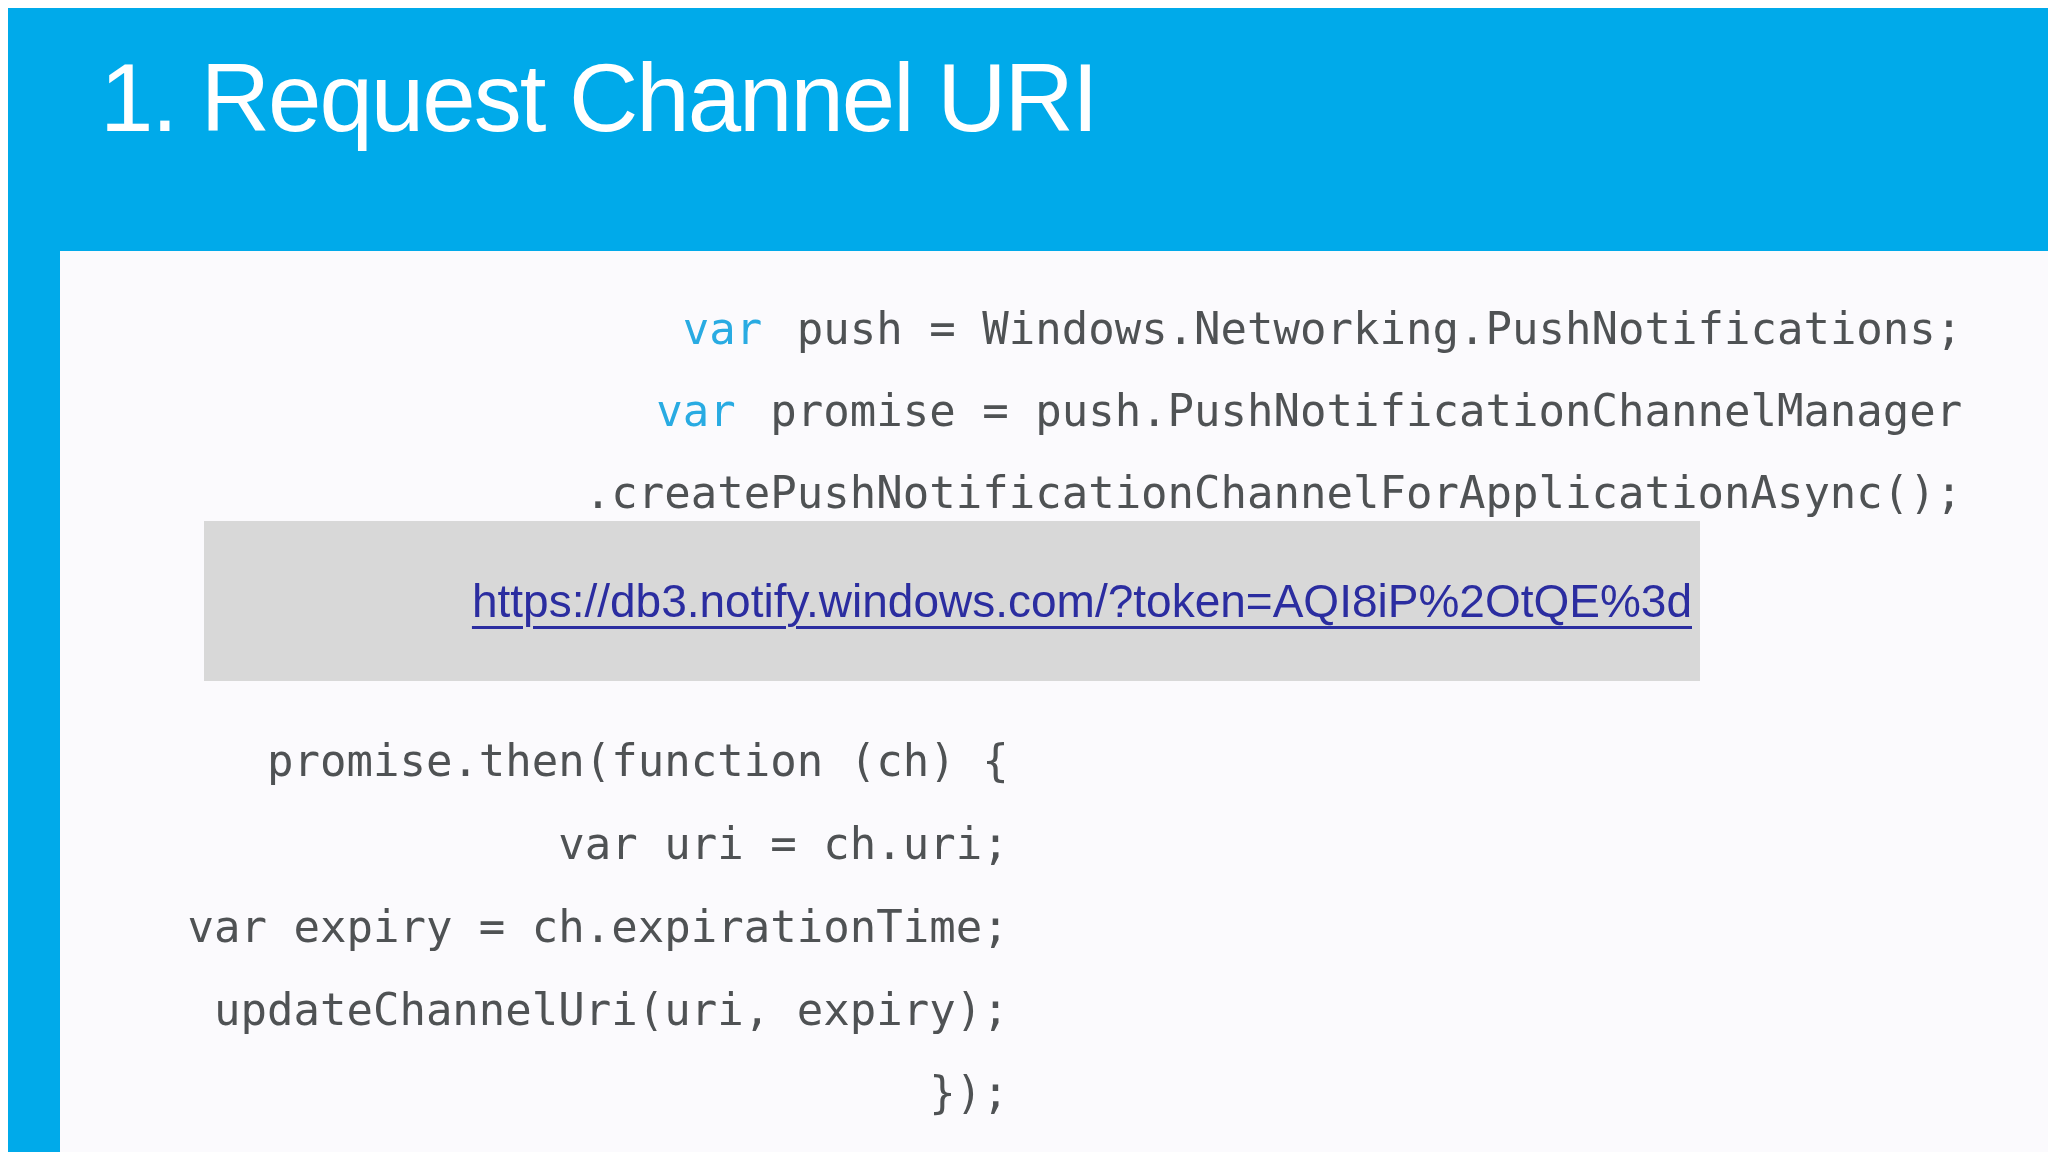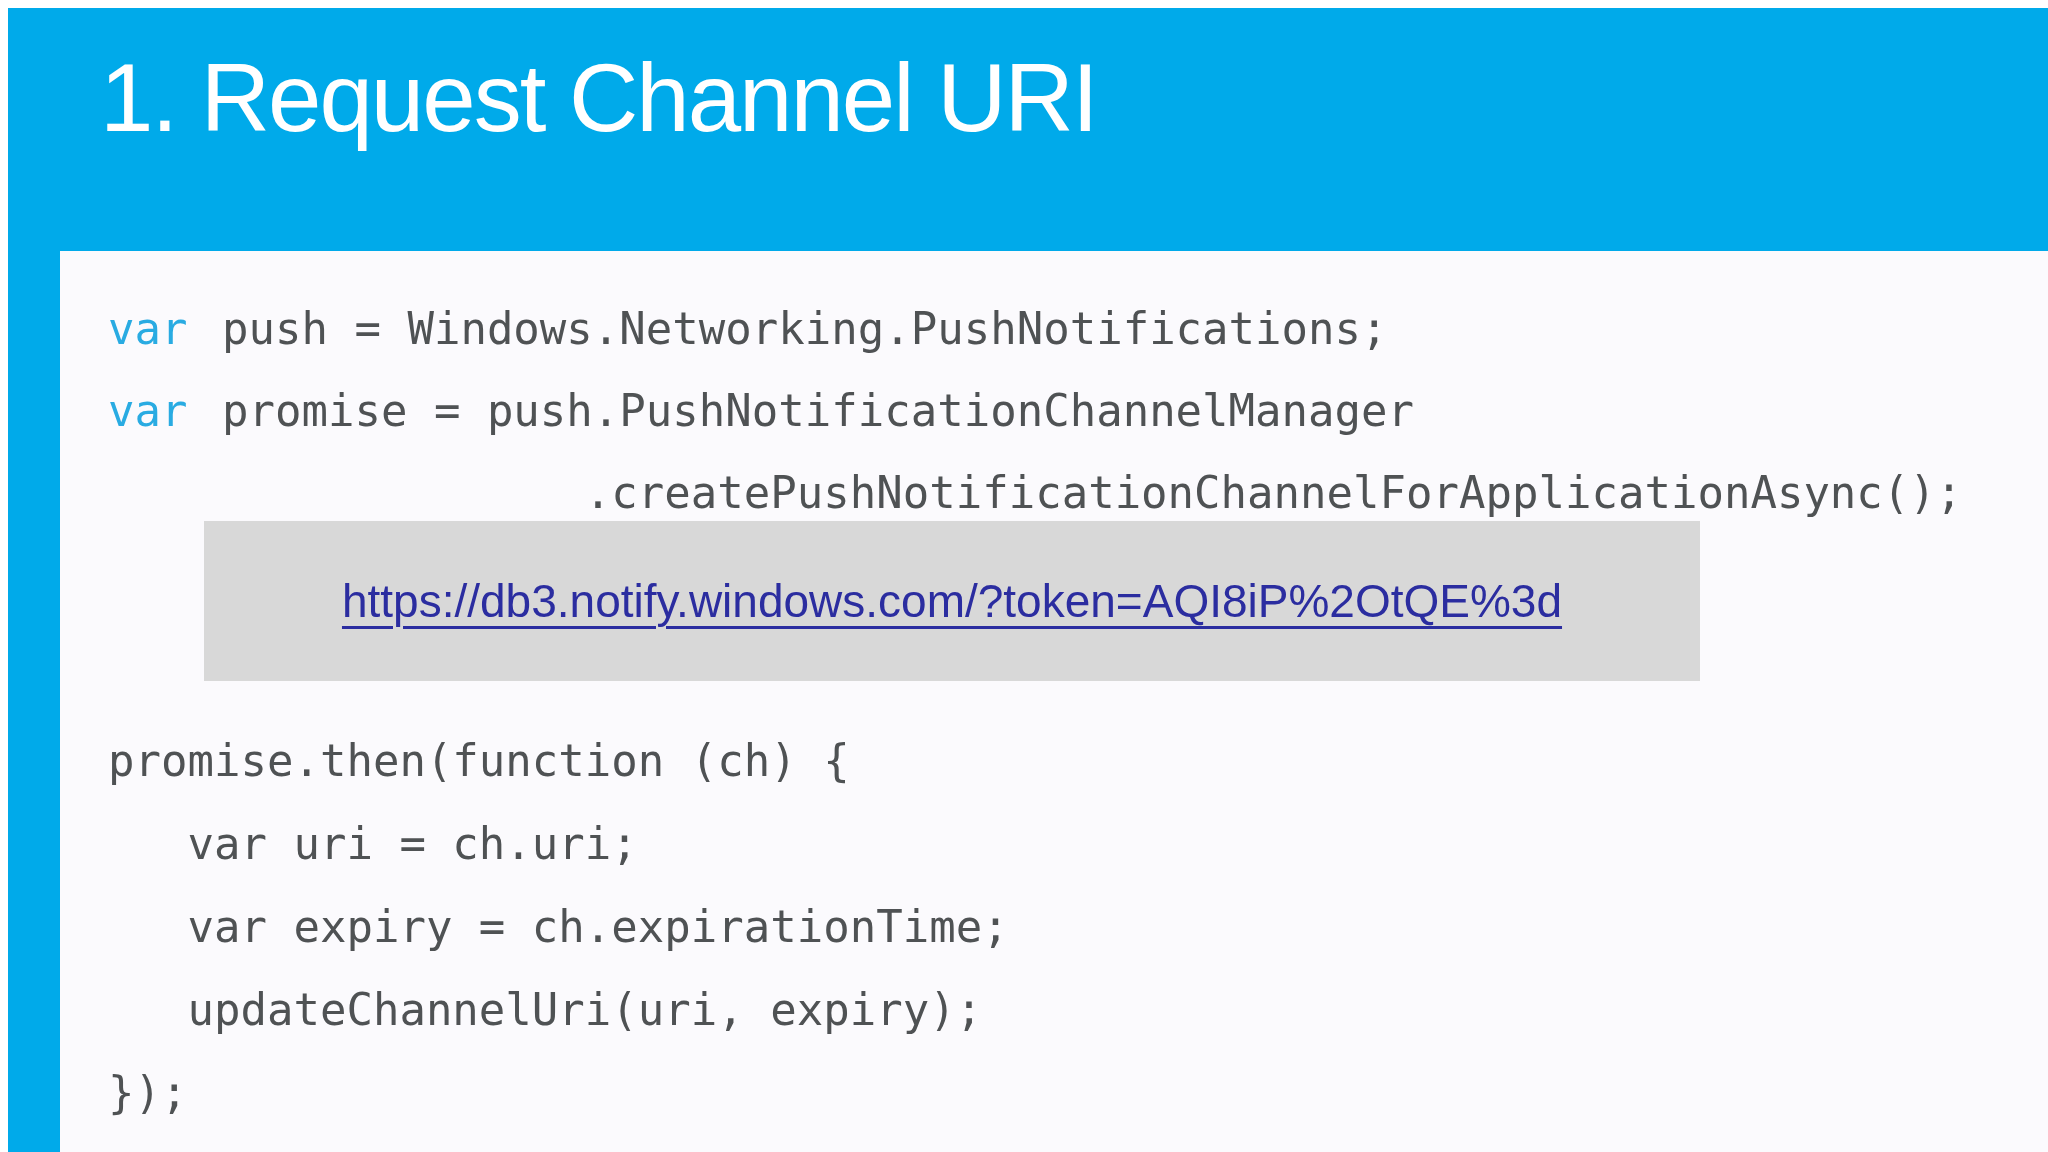--- a/index.html
+++ b/index.html
@@ -48,34 +48,34 @@
     position: absolute;
     left: 36px; 
     font-family: "DejaVu Sans Mono", "Liberation Mono", monospace;
     font-size: 44px;
     color: var(--code-text);
     white-space: pre;
   }
   .code-block-1 { top: 33px;  line-height: 74px; }
   .code-block-2 { top: 464px; line-height: 75px; }
 
-  .code-line { white-space: pre; }
+  .code-line { white-space: pre; text-align: right; }
   .kw    { color: var(--keyword); }
   .plain { color: var(--code-text); }
 
   .url-highlight-box {
     position: absolute;
     left: 144px;  
     top: 270px;   
     width: 1496px;
     height: 160px;
     background: var(--url-box-bg);
     display: flex;
     align-items: center;
-    justify-content: center;
+    justify-content: flex-end;
   }
 
   .channel-uri-link {
     font-family: "Liberation Sans", sans-serif;
     font-size: 46px;
     color: var(--link);
     text-decoration: underline;
     text-decoration-thickness: 3px;
     text-underline-offset: 9px;
     white-space: nowrap;

